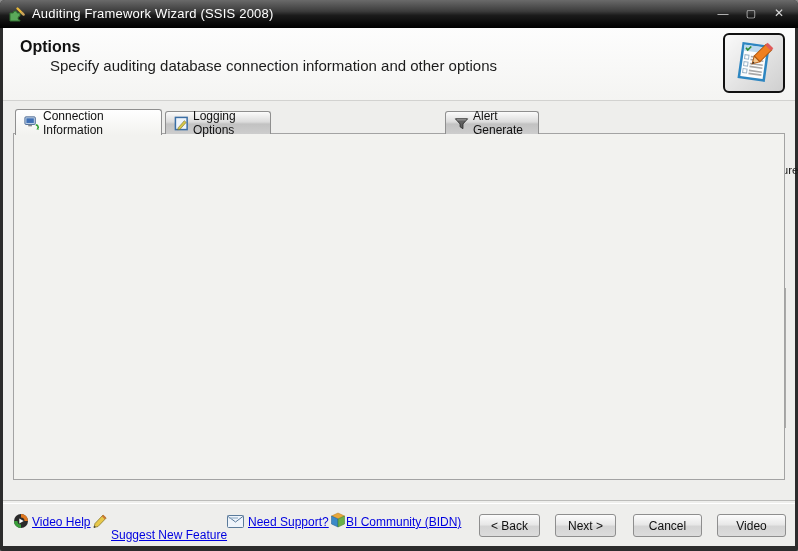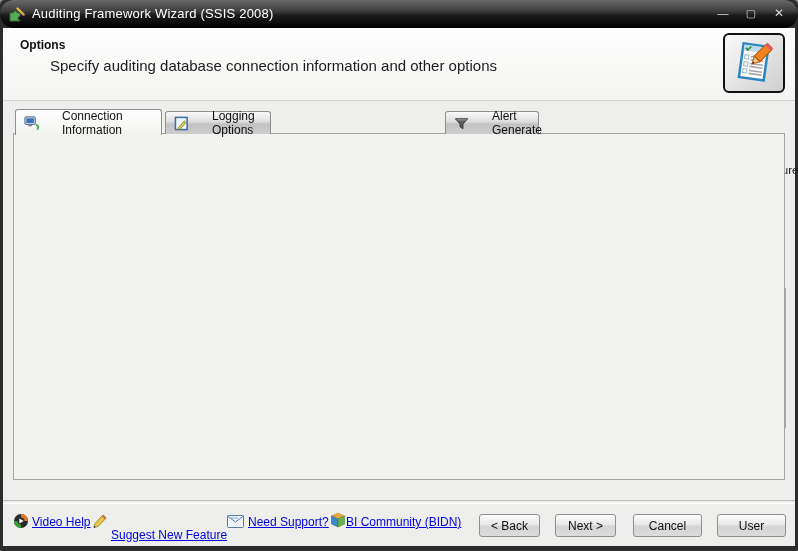--- a/index.html
+++ b/index.html
@@ -1,31 +1,31 @@
 <!DOCTYPE html>
 <html><head>
 <meta charset="utf-8">
 <style>
   html,body{margin:0;padding:0;background:#9a9a9a;font-family:"Liberation Sans",sans-serif;}
   #win{position:relative;width:798px;height:551px;background:#2c2c2c;border-radius:5px 5px 2px 2px;overflow:hidden;box-shadow:0 2px 8px rgba(0,0,0,.5);}
   
   .titlebar{position:absolute;left:0;top:0;width:798px;height:28px;
-    background:linear-gradient(#6a6a6a 0%,#3c3c3c 40%,#1b1b1b 55%,#000 100%);border-radius:14px;}
+    background:linear-gradient(#6a6a6a 0%,#3c3c3c 40%,#1b1b1b 55%,#000 100%);}
   .title-icon{position:absolute;left:8px;top:6px;width:17px;height:17px;}
   .title-text{position:absolute;left:32px;top:6px;color:#fff;font-size:13px;letter-spacing:.2px;}
   .winbtn{position:absolute;top:5px;width:22px;height:17px;color:#d8d8d8;font-size:11px;line-height:17px;text-align:center;cursor:default;}
   
   .client{position:absolute;left:3px;top:28px;width:792px;height:518px;background:#eeeeec;}
   .hdr{position:absolute;left:3px;top:28px;width:792px;height:72px;background:linear-gradient(#fdfdfd,#f4f4f2);border-bottom:1px solid #d2d2d0;}
-  .hdr-title{position:absolute;left:20px;top:38px;font-size:12px;font-weight:bold;color:#111;}
+  .hdr-title{position:absolute;left:20px;top:38px;font-size:16px;font-weight:bold;color:#111;}
   .hdr-sub{position:absolute;left:50px;top:57px;font-size:15px;color:#1c1c1c;}
   .hdr-iconbox{position:absolute;left:723px;top:33px;width:58px;height:56px;background:linear-gradient(135deg,#fafafa,#cfcfcf);border:2px solid #111;border-radius:6px;display:flex;align-items:center;justify-content:center;}
   
   .tab{position:absolute;height:23px;top:111px;border:1px solid #8f8f8f;border-bottom:none;border-radius:3px 3px 0 0;
-    background:linear-gradient(#fbfbfb,#dcdcdc 45%,#c2c2c2 55%,#cdcdcd);display:flex;align-items:center;gap:23px;padding:0 8px;box-sizing:border-box;font-size:12px;color:#111;z-index:2;}
+    background:linear-gradient(#fbfbfb,#dcdcdc 45%,#c2c2c2 55%,#cdcdcd);display:flex;align-items:center;gap:4px;padding:0 8px;box-sizing:border-box;font-size:12px;color:#111;z-index:2;}
   .tab.active{top:109px;height:26px;background:linear-gradient(#ffffff,#f2f2ef);z-index:4;}
   .tab .ticon{width:15px;height:15px;flex:0 0 auto;}
   
   .panel{position:absolute;left:13px;top:133px;width:772px;height:347px;background:#f2f2ef;border:1px solid #a3a3a3;box-sizing:border-box;z-index:1;}
   .group{position:absolute;left:20px;top:139px;width:759px;height:119px;border:1px solid #b9b9b9;box-sizing:border-box;background:#f2f2ef;}
   .group-hd{position:absolute;left:0;top:0;right:0;height:20px;background:linear-gradient(#fbfbfb,#e7e7e4);border-bottom:1px solid #c6c6c4;font-size:12px;color:#333;line-height:20px;padding-left:10px;}
   .group-vsep{position:absolute;left:403px;top:20px;bottom:0;width:1px;background:#c9c9c7;}
   .lbl{position:absolute;font-size:12px;color:#1a1a1a;white-space:nowrap;}
   .bold{font-weight:bold;}
   .maroon{color:#8b0000;font-weight:bold;}
@@ -268,15 +268,15 @@
   <svg class="ficon" style="left:330px;top:512px;" viewBox="0 0 16 16">
     <path d="M8 1l6.5 3L8 7 1.5 4z" fill="#e8a83a" stroke="#b07820" stroke-width="0.5"></path>
     <path d="M1.5 4v8L8 15V7z" fill="#3a8ac8" stroke="#1a5a90" stroke-width="0.5"></path>
     <path d="M14.5 4v8L8 15V7z" fill="#6ab04c" stroke="#3a7a2a" stroke-width="0.5"></path>
   </svg>
   <span class="link" style="left:346px;top:515px;">BI Community (BIDN)</span>
 
   <div class="btn" style="left:479px;top:514px;width:61px;height:23px;">&lt; Back</div>
   <div class="btn" style="left:546px;top:514px;width:61px;height:23px;margin-left:9px;">Next &gt;</div>
   <div class="btn" style="left:633px;top:514px;width:69px;height:23px;">Cancel</div>
-  <div class="btn" style="left:717px;top:514px;width:69px;height:23px;">User</div>
+  <div class="btn" style="left:717px;top:514px;width:69px;height:23px;">Video</div>
 
 </div>
 
 </body></html>

